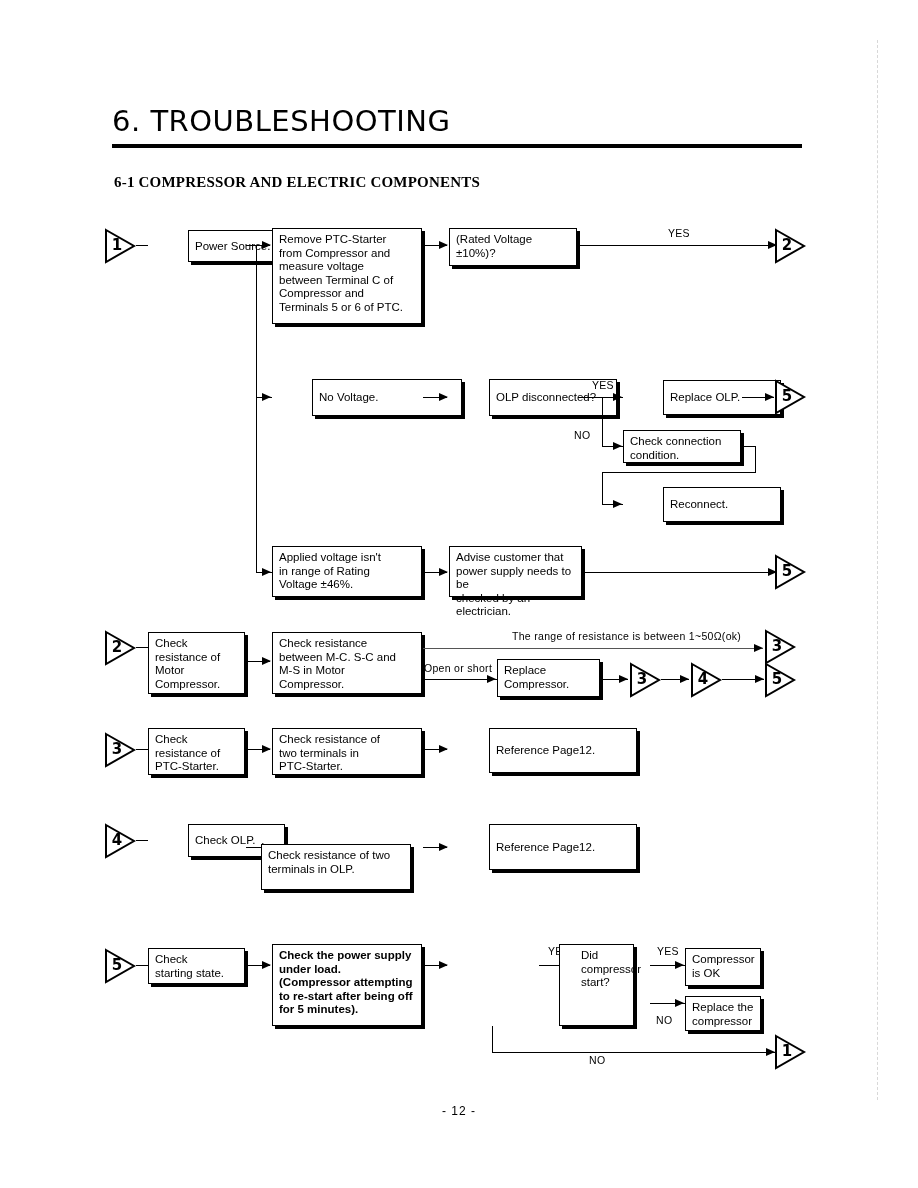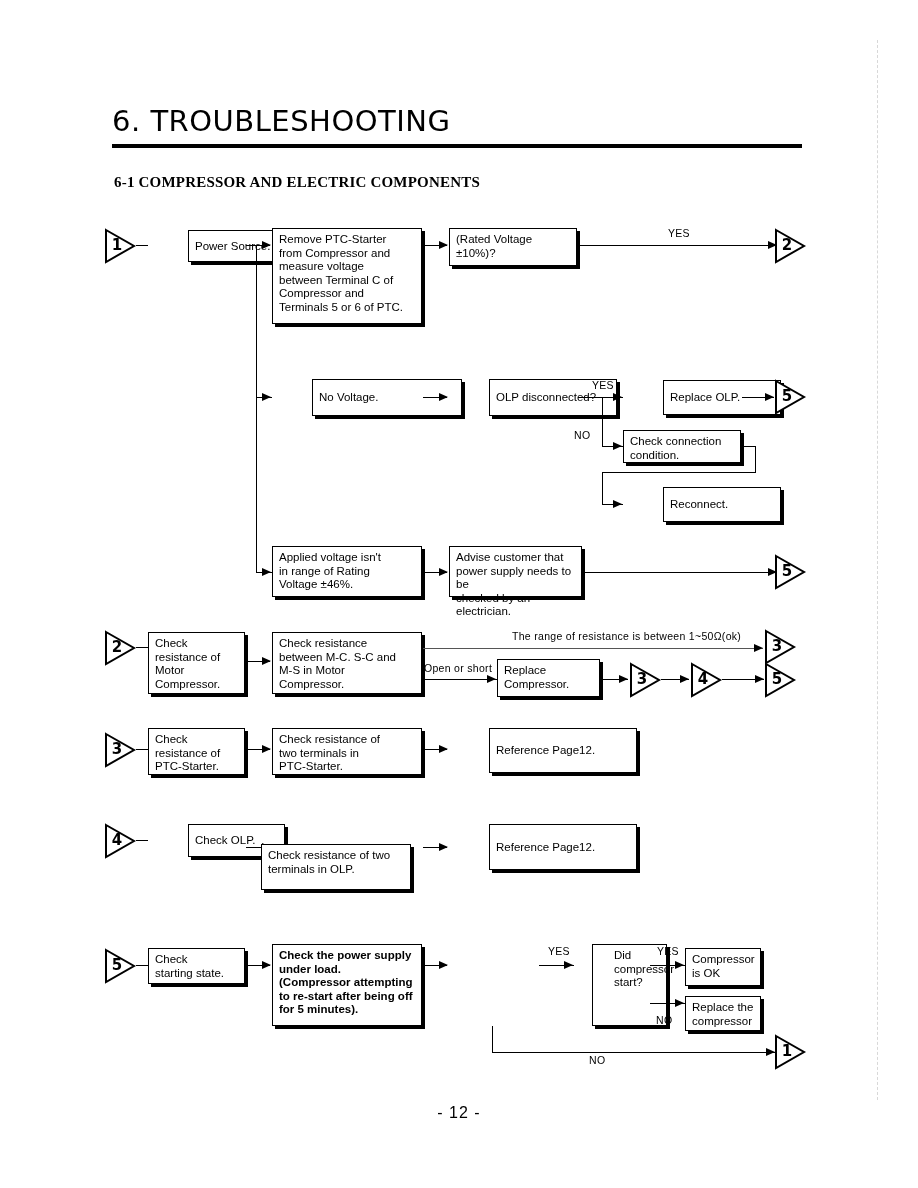--- a/index.html
+++ b/index.html
@@ -54,21 +54,21 @@
     letter-spacing: 0.2px;
     font-family: Liberation Serif, serif;
     white-space: nowrap;
   }
   .page-number {
     position: absolute;
     left: 0;
     top: 1104px;
     width: 918px;
     text-align: center;
-    font-size: 16px;
+    font-size: 12px;
     letter-spacing: 1px;
   }
 
   
   .fbox {
     position: absolute;
     box-sizing: border-box;
     background: #ffffff;
     border: 1px solid #000000;
     box-shadow: 3px 3px 0 0 #000000;
@@ -379,21 +379,21 @@
 for 5 minutes).</div>
 
   <div class="ln h" style="left:423px; top:965px; width:24px;"></div>
   <div class="arrow-r" style="left:439px; top:960.5px;"></div>
 
 
   <div class="ln h" style="left:539px; top:965px; width:35px;"></div>
   <div class="arrow-r" style="left:564px; top:960.5px;"></div>
   <div class="edge-label" style="left:548px; top:945px;">YES</div>
 
-  <div class="fbox" style="left:592px; top:944px; width:75px; height:82px;padding-left:21px;">Did
+  <div class="fbox" style="left:559px; top:944px; width:75px; height:82px;padding-left:21px;">Did
 compressor
 start?</div>
 
   <div class="ln h" style="left:650px; top:965px; width:35px;"></div>
   <div class="arrow-r" style="left:675px; top:960.5px;"></div>
   <div class="edge-label" style="left:657px; top:945px;">YES</div>
 
   <div class="fbox" style="left:685px; top:948px; width:76px; height:38px;">Compressor
 is OK</div>
 

